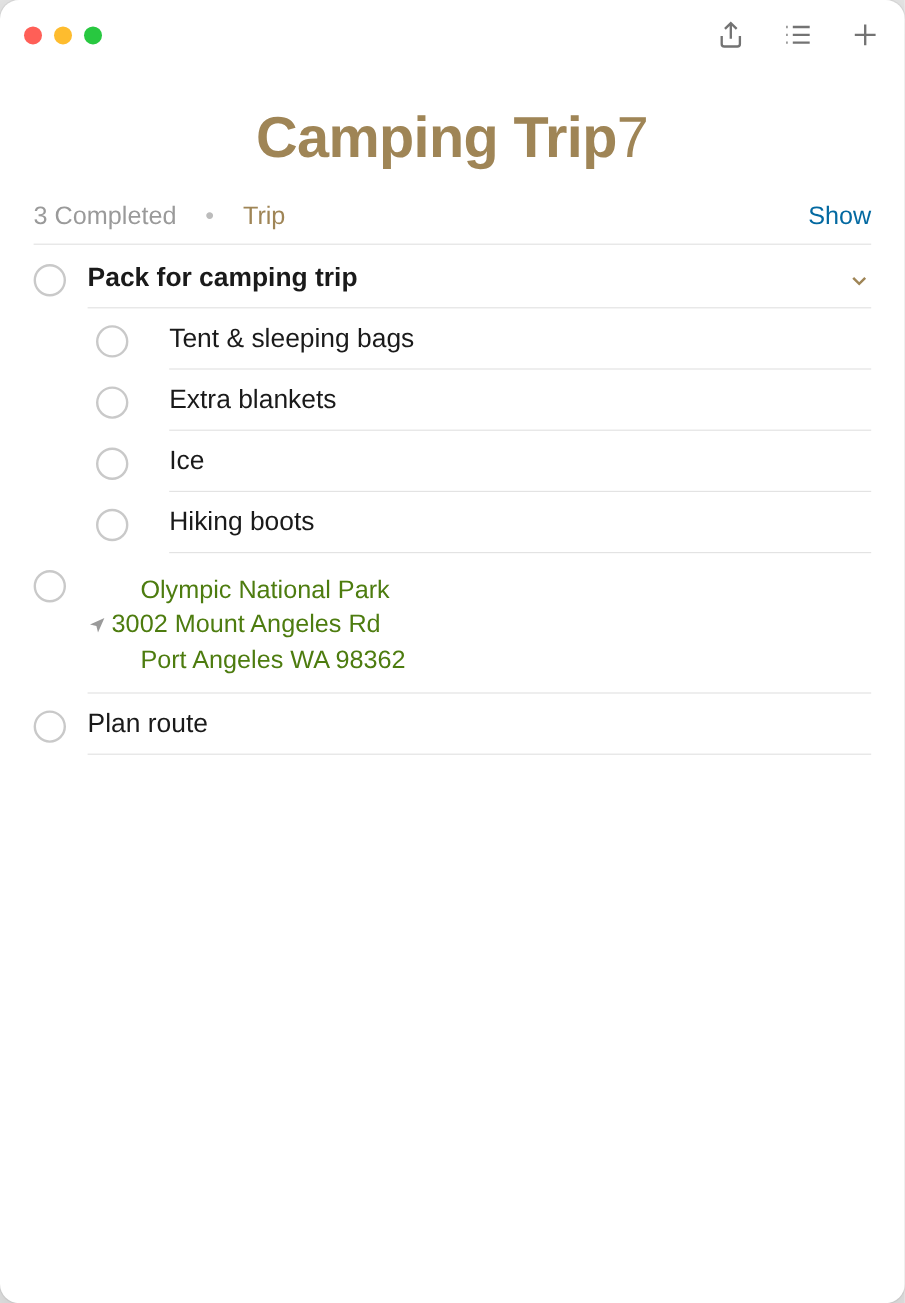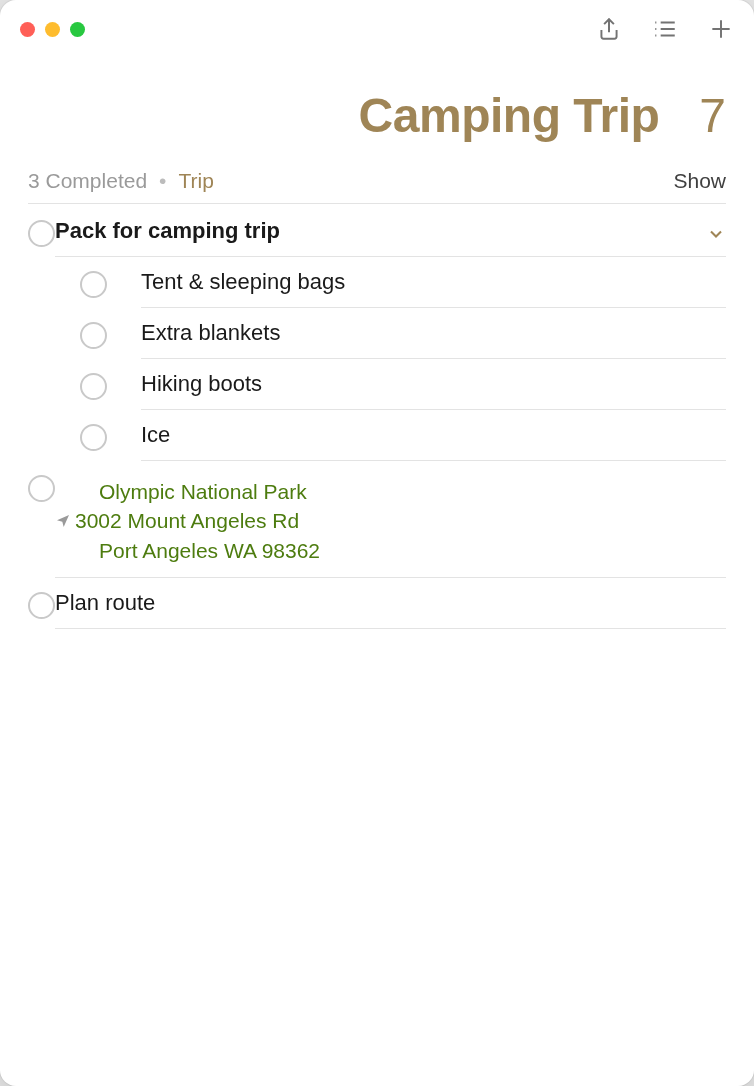--- a/index.html
+++ b/index.html
@@ -33,42 +33,41 @@
   .light { width: 15px; height: 15px; border-radius: 50%; }
   .light.red { background:#ff5f57; }
   .light.yellow { background:#febc2e; }
   .light.green { background:#28c840; }
   .toolbar-right { display:flex; gap: 30px; align-items:center; color:#888; }
   .toolbar-btn { width: 26px; height: 26px; display:flex; align-items:center; justify-content:center; color:#737373; cursor:pointer; }
   .toolbar-btn svg { width: 26px; height: 26px; stroke:#737373; fill:none; stroke-width:1.8; }
 
   .content { padding: 0 28px; }
   .header {
-    display:flex; justify-content:flex-end; align-items:baseline;
+    display:flex; justify-content:center; align-items:baseline;
     margin-top: 30px;
-    gap: 40px;
   }
   .list-title {
     font-size: 48px; font-weight: 800; color:#9f8556; letter-spacing:-0.5px;
   }
   .count { font-size: 48px; font-weight: 400; color:#9f8556; }
   .subheader {
     display:flex; justify-content:space-between; align-items:center;
     margin-top: 26px; font-size: 21px; color:#9a9a9a;
     border-bottom: 1px solid #e3e3e3;
     padding-bottom: 10px;
   }
-  .subheader-left { display:flex; align-items:center; gap: 8px; }
+  .subheader-left { display:flex; align-items:center; gap: 20px; }
   .dot-sep { color:#bcbcbc; padding: 0 4px; }
   .clear { color:#9f8556; cursor:pointer; }
-  .show { color:#404040; cursor:pointer; }
+  .show { color:#0369a1; cursor:pointer; }
 
   .items { margin-top: 2px; }
   .row {
-    display:flex; align-items:flex-start; 
+    display:flex; align-items:flex-start; gap: 18px;
     padding: 12px 0 0 0;
   }
   .row .circle {
     width: 27px; height:27px; border:2px solid #c9c9c9; border-radius:50%;
     flex-shrink:0; margin-top: 2px;
   }
   .row-body { flex:1; border-bottom:1px solid #e3e3e3; padding-bottom: 12px; min-height: 36px; }
   .row-title { font-size: 22px; color:#1a1a1a; font-weight:400; }
   .row-title.bold { font-weight:700; }
   .sub { color:#4d7c0f; font-size:21px; line-height:1.4; margin-top:4px; margin-left: 22px; }
@@ -147,25 +146,25 @@
       <div class="subtask">
         <div class="circle"></div>
         <div class="row-body"><span class="row-title">Tent &amp; sleeping bags</span></div>
       </div>
       <div class="subtask">
         <div class="circle"></div>
         <div class="row-body"><span class="row-title">Extra blankets</span></div>
       </div>
       <div class="subtask">
         <div class="circle"></div>
-        <div class="row-body"><span class="row-title">Hiking boots</span></div>
+        <div class="row-body"><span class="row-title">Ice</span></div>
       </div>
       <div class="subtask">
         <div class="circle"></div>
-        <div class="row-body"><span class="row-title">Ice</span></div>
+        <div class="row-body"><span class="row-title">Hiking boots</span></div>
       </div>
 
       <div class="row">
         <div class="circle"></div>
         <div class="row-body">
           <div class="sub">
             <div class="sub-indent">Olympic National Park</div>
             <div class="addr-line">
               <svg class="loc-icon" viewBox="0 0 24 24" fill="currentColor">
                   <path d="M3 11l18-8-8 18-2-8-8-2z"></path>

